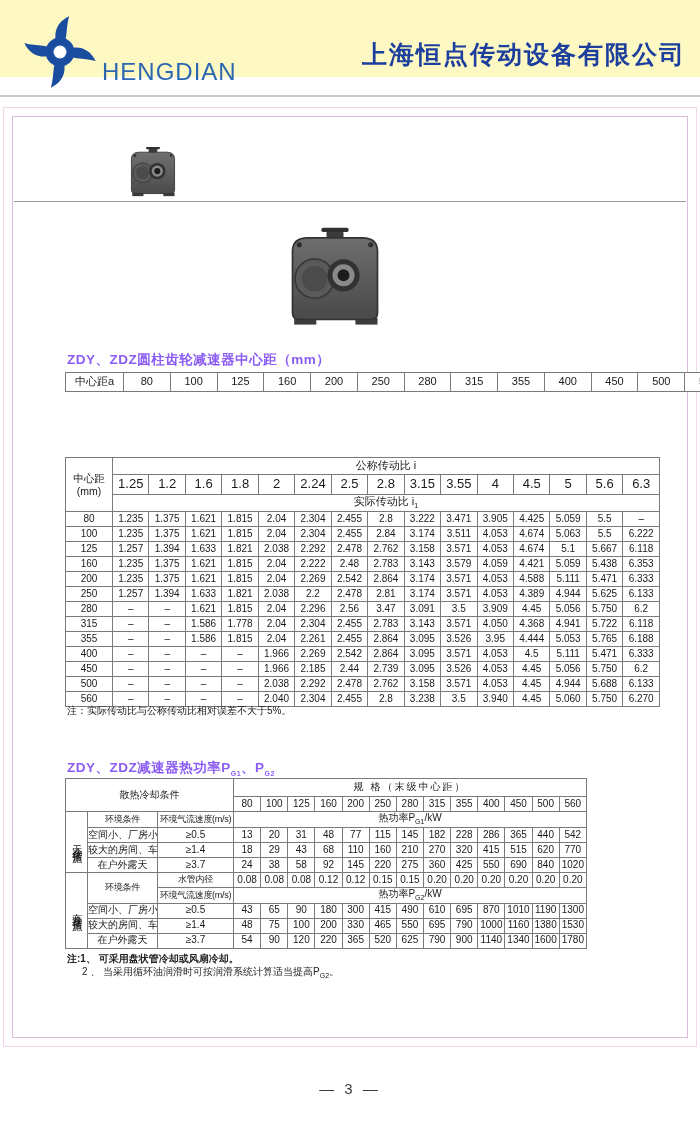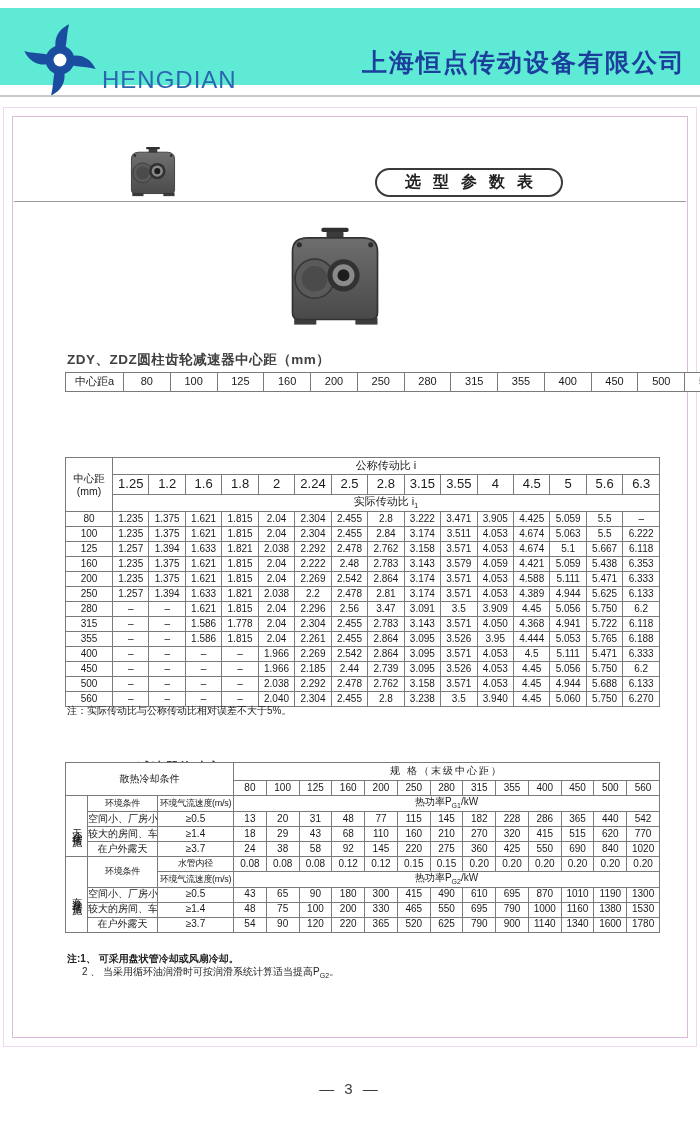--- a/index.html
+++ b/index.html
@@ -1,40 +1,40 @@
 <!DOCTYPE html>
 <html><head>
 <meta charset="utf-8">
 <style>
   * { margin:0; padding:0; box-sizing:border-box; }
   html,body { width:700px; height:1141px; background:#fff; }
   body { font-family:"Liberation Sans", sans-serif; color:#1a1a1a; }
   .page { position:relative; width:700px; height:1141px; background:#fff; overflow:hidden; }
 
   
-  .header { position:absolute; top:8px; left:0; width:700px; height:77px; background:#5eead4; }
+  .header { position:absolute; top:0; left:0; width:700px; height:77px; background:#fef9c3; }
   .logo { position:absolute; left:22px; top:14px; width:76px; height:76px; }
   .logo-text { position:absolute; left:102px; top:58px; font-size:24px; color:#2b66b0; letter-spacing:1px; }
   .company { position:absolute; right:14px; top:38px; font-family:"Liberation Serif", serif; font-weight:bold; font-size:25px; color:#1c3f9d; letter-spacing:2px; }
   .header-divider { position:absolute; top:95px; left:0; width:700px; height:2px; background:#cacaca; }
 
   
   .frame-outer { position:absolute; left:3px; top:107px; width:694px; height:940px; border:1px solid #f0d7ee; background:#fff; }
   .frame-inner { position:absolute; left:8px; top:8px; right:8px; bottom:8px; border:1px solid #ddbada; }
 
   
   .small-reducer { position:absolute; left:128px; top:146px; width:50px; height:52px; }
   .large-reducer { position:absolute; left:277px; top:226px; width:116px; height:102px; }
   .badge { position:absolute; left:375px; top:168px; width:188px; height:29px; border:2px solid #3a3a3a; border-radius:15px;
            display:flex; align-items:center; justify-content:center; font-size:16px; font-weight:bold; color:#222;
            letter-spacing:12px; padding-left:12px; background:#fff; }
   .section-line { position:absolute; left:14px; top:201px; width:672px; height:1px; background:#9a9a9a; }
 
   
-  .tbl-title { position:absolute; left:67px; font-size:13.5px; font-weight:bold; color:#404040; letter-spacing:0.5px; }
+  .tbl-title { position:absolute; left:67px; font-size:13.5px; font-weight:bold; color:#8b5cf6; letter-spacing:0.5px; }
   .t1-title { top:351px; }
   .t2-title { top:436px; }
   .t3-title { top:759px; }
   .note { position:absolute; left:67px; font-size:10px; color:#222; }
   .t2-note { top:704px; }
   .t3-note1 { top:952px;font-weight:bold; }
   .t3-note2 { left:82px; top:965px; }
   sub { font-size:7px; }
 
   
@@ -49,21 +49,21 @@
 
   
   .t2 { position:absolute; left:65px; top:457px; width:595px; font-size:10px; }
   .t2 .r-corner { width:47px; }
   .t2 .corner-cell { font-size:10.5px; line-height:1.2; }
   .t2 .section-label { height:17px; font-size:11px; }
   .t2 .nominal-row td { height:20px; font-size:13px; }
   .t2 tr td, .t2 tr th { height:15px; }
 
   
-  .t3 { position:absolute; left:65px; top:762px; width:595px; font-size:10px; }
+  .t3 { position:absolute; left:65px; top:778px; width:522px; font-size:10px; }
   .t3 .v-col { width:22px; }
   .t3 .cond-col { width:70px; }
   .t3 .speed-col { width:76px; }
   .t3 th, .t3 td { height:15px; }
   .t3 .spec-head { height:18px; letter-spacing:2px; }
   .t3 .vertical { writing-mode:vertical-lr; text-orientation:upright; letter-spacing:2px; font-size:10px; }
   .t3 .lbl { font-size:9px; letter-spacing:-0.3px; }
 
   .page-number { position:absolute; left:0; top:1080px; width:700px; text-align:center; font-size:15px; color:#3c3c3c; letter-spacing:3px; }
 </style>
@@ -106,21 +106,20 @@
     <path d="M8,30 Q8,14 26,14 L90,14 Q108,14 108,30 L108,102 Q108,110 100,110 L16,110 Q8,110 8,102 Z" fill="url(#g1)" stroke="#333" stroke-width="2"></path>
     <circle cx="34" cy="62" r="23" fill="#5a5a5a" stroke="#383838" stroke-width="2"></circle>
     <circle cx="34" cy="62" r="15" fill="#4b4b4b"></circle>
     <circle cx="68" cy="58" r="19" fill="#323232"></circle>
     <circle cx="68" cy="58" r="13" fill="#8a8a8a"></circle>
     <circle cx="68" cy="58" r="7" fill="#1d1d1d"></circle>
     <circle cx="16" cy="22" r="3" fill="#2c2c2c"></circle>
     <circle cx="100" cy="22" r="3" fill="#2c2c2c"></circle>
   </svg>
 
-  <div class="badge">选型参数表</div>
   <div class="section-line"></div>
 
   <svg class="large-reducer" viewBox="0 0 116 120">
     <defs>
       <linearGradient id="g2" x1="0" y1="0" x2="0" y2="1">
         <stop offset="0" stop-color="#6e6e6e"></stop>
           <stop offset="1" stop-color="#494949"></stop>
       </linearGradient>
     </defs>
     <rect x="10" y="108" width="26" height="8" fill="#3c3c3c"></rect>

